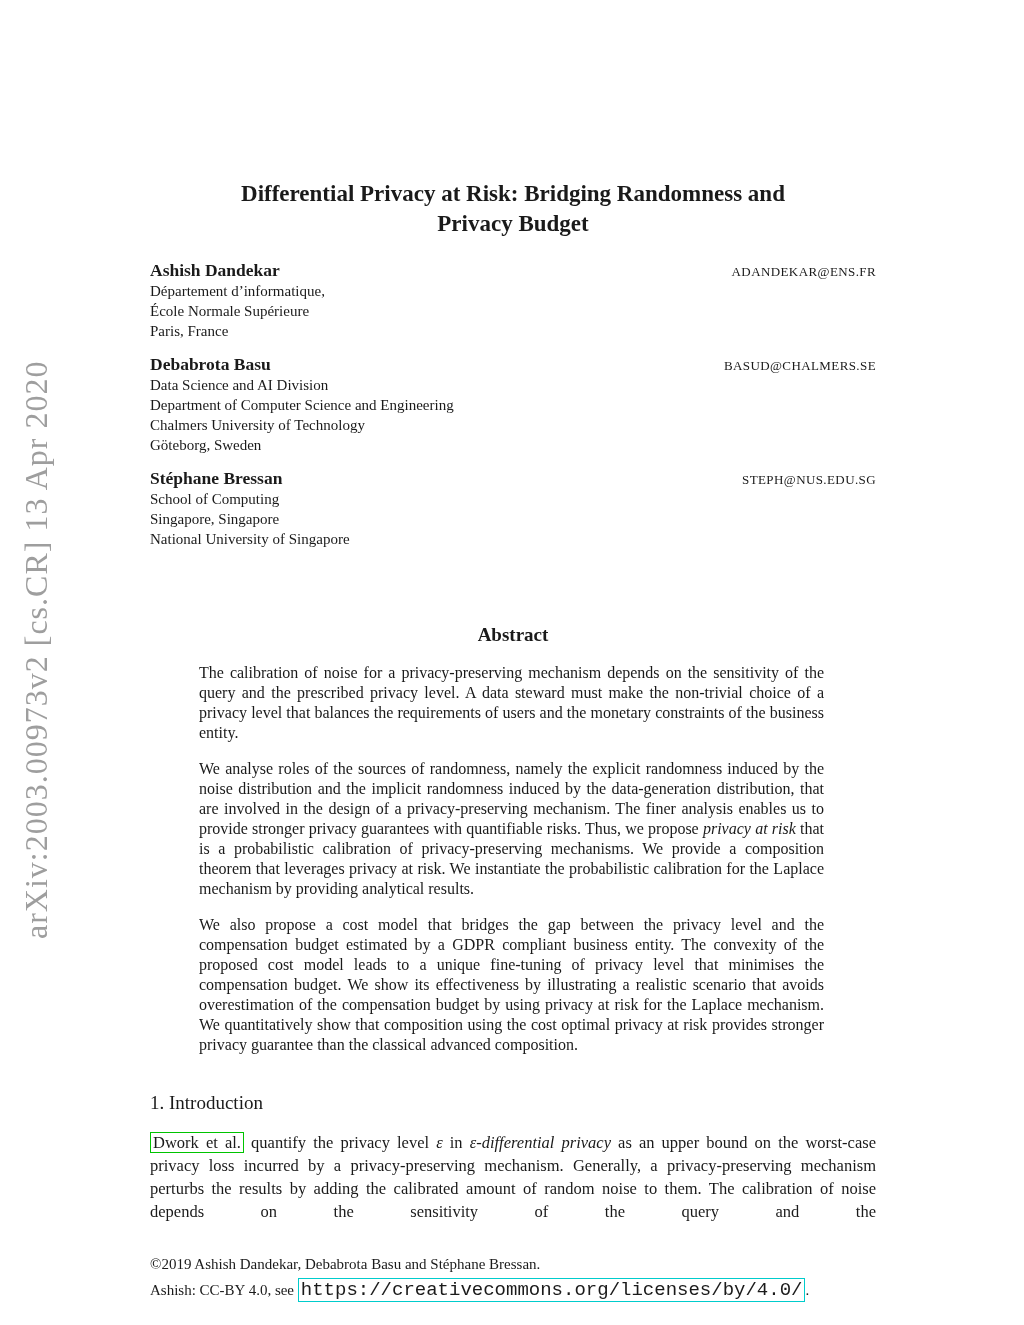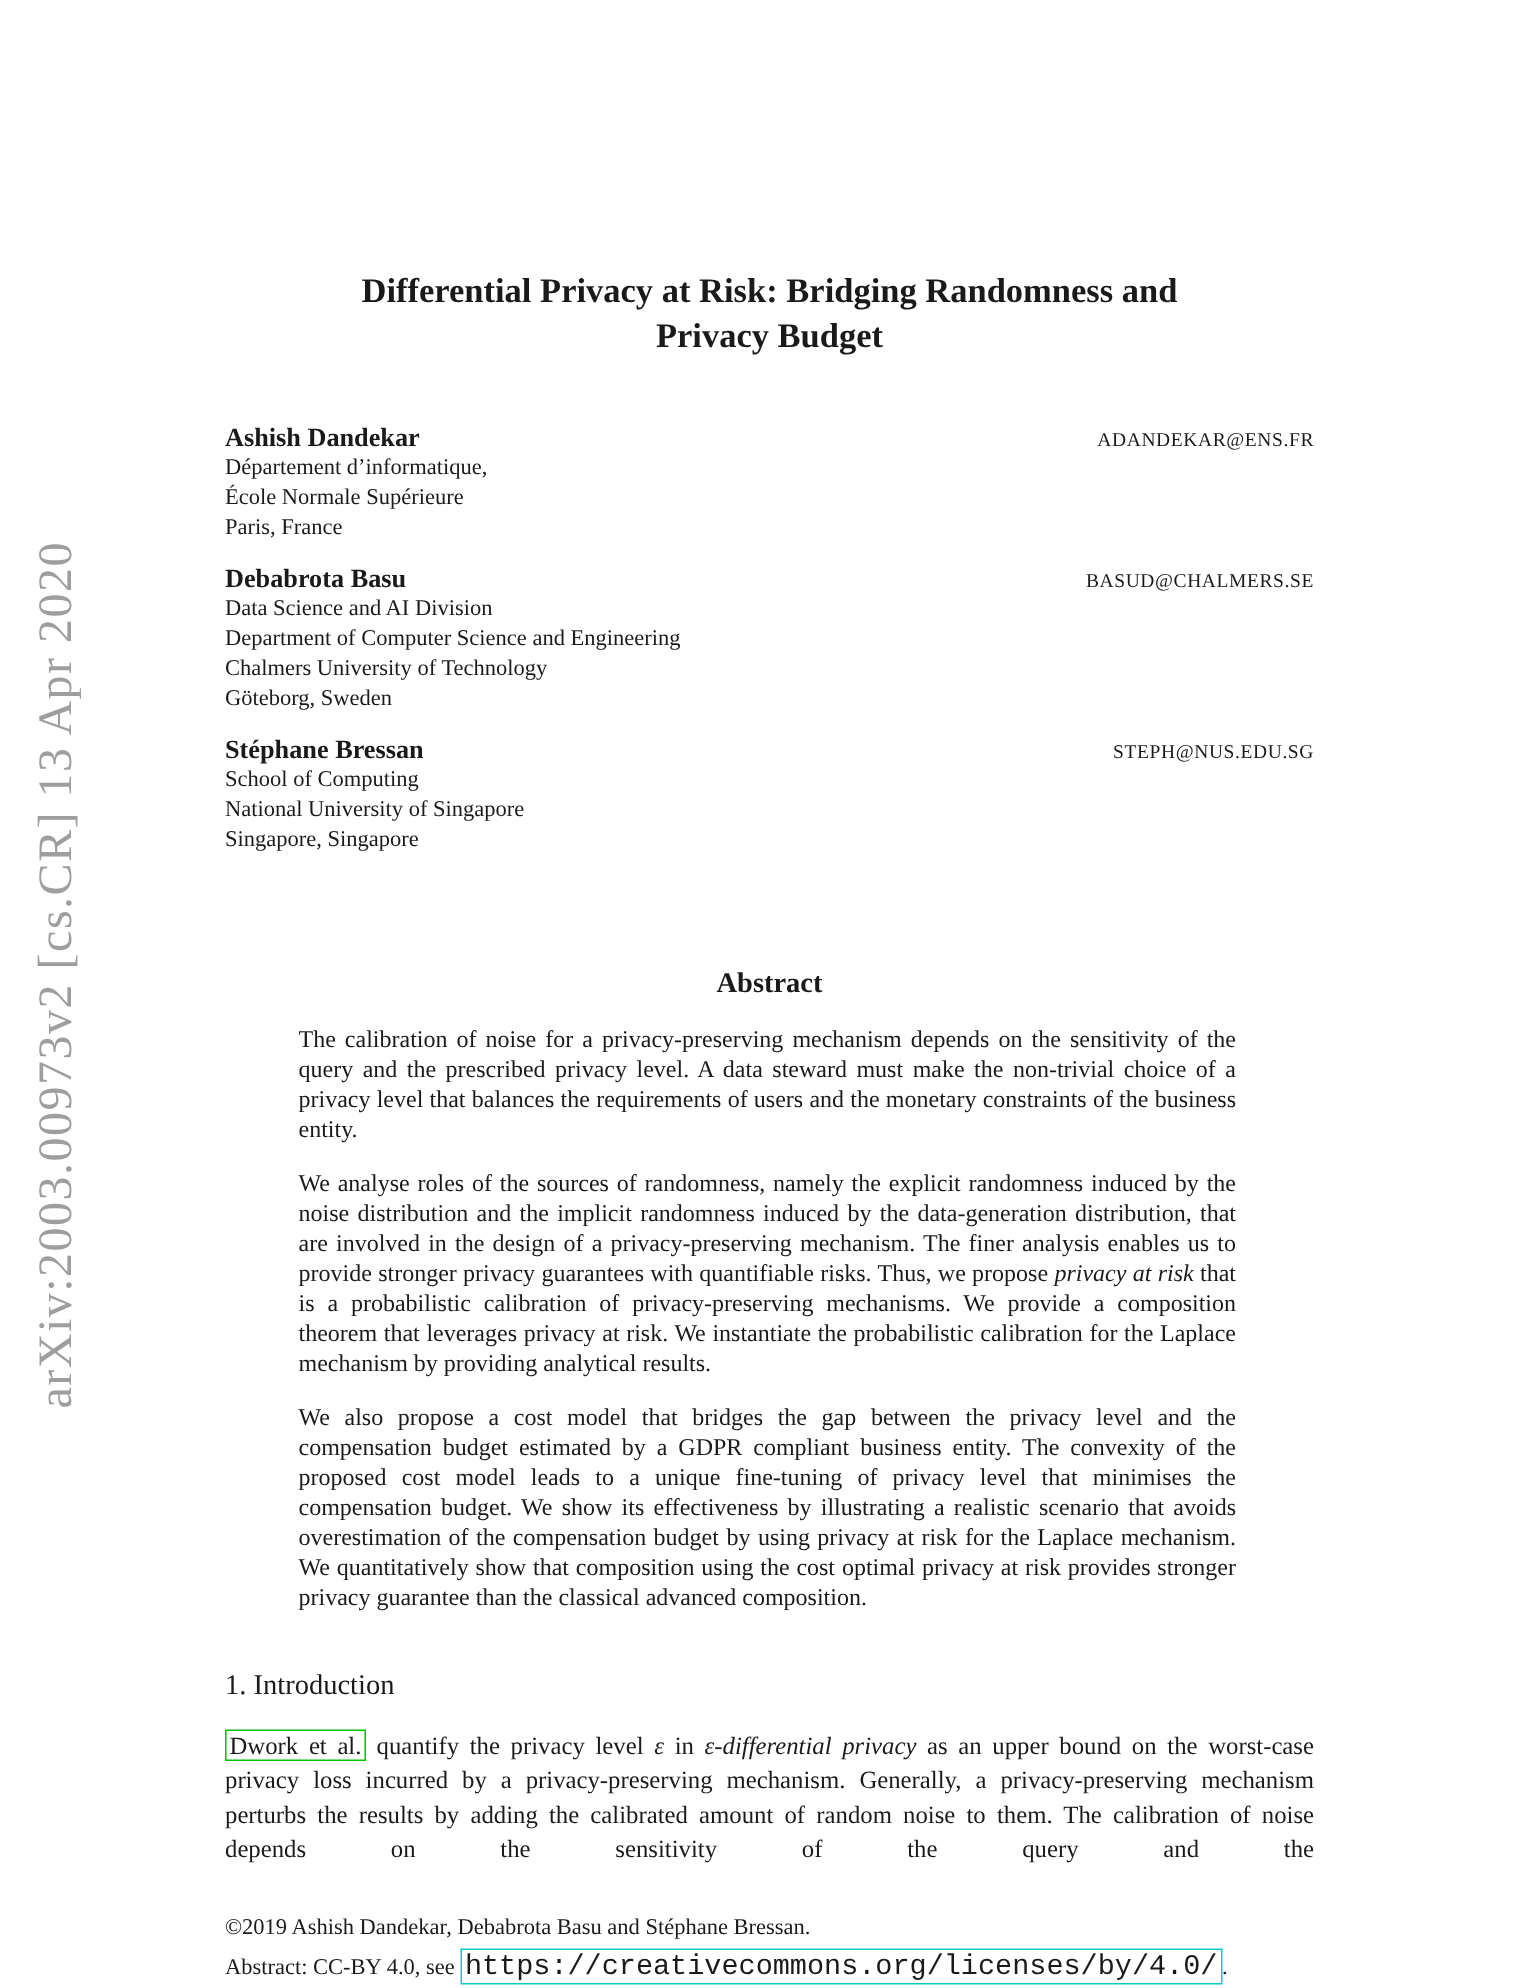--- a/index.html
+++ b/index.html
@@ -37,21 +37,21 @@
   }
 
   .title-block {
     margin-top: 164px;
     text-align: center;
     font-weight: bold;
     font-size: 23px;
     line-height: 30px;
   }
 
-  .authors { margin-top: 42px; }
+  .authors { margin-top: 21px; }
   .author-block { margin-bottom: 13px; }
   .author-header {
     display: flex;
     justify-content: space-between;
     align-items: baseline;
   }
   .author-name {
     font-weight: bold;
     font-size: 17.5px;
     line-height: 21px;
@@ -152,36 +152,36 @@
       <div class="affiliation-line">Chalmers University of Technology</div>
       <div class="affiliation-line">Göteborg, Sweden</div>
     </div>
 
     <div class="author-block">
       <div class="author-header">
         <span class="author-name">Stéphane Bressan</span>
         <span class="author-email">STEPH@NUS.EDU.SG</span>
       </div>
       <div class="affiliation-line">School of Computing</div>
+      <div class="affiliation-line">Singapore, Singapore</div>
       <div class="affiliation-line">National University of Singapore</div>
-      <div class="affiliation-line">Singapore, Singapore</div>
     </div>
 
   </div>
 
   <div class="abstract-heading">Abstract</div>
 
   <div class="abstract-body">
     <p>The calibration of noise for a privacy-preserving mechanism depends on the sensitivity of the query and the prescribed privacy level. A data steward must make the non-trivial choice of a privacy level that balances the requirements of users and the monetary constraints of the business entity.</p>
     <p><span class="seg-normal">We analyse roles of the sources of randomness, namely the explicit randomness induced by the noise distribution and the implicit randomness induced by the data-generation distribution, that are involved in the design of a privacy-preserving mechanism. The finer analysis enables us to provide stronger privacy guarantees with quantifiable risks. Thus, we propose </span><span class="seg-italic">privacy at risk</span><span class="seg-normal"> that is a probabilistic calibration of privacy-preserving mechanisms. We provide a composition theorem that leverages privacy at risk. We instantiate the probabilistic calibration for the Laplace mechanism by providing analytical results.</span></p>
     <p>We also propose a cost model that bridges the gap between the privacy level and the compensation budget estimated by a GDPR compliant business entity. The convexity of the proposed cost model leads to a unique fine-tuning of privacy level that minimises the compensation budget. We show its effectiveness by illustrating a realistic scenario that avoids overestimation of the compensation budget by using privacy at risk for the Laplace mechanism. We quantitatively show that composition using the cost optimal privacy at risk provides stronger privacy guarantee than the classical advanced composition.</p>
   </div>
 
   <div class="section-heading">1. Introduction</div>
 
   <p class="intro-paragraph"><span class="seg-cite">Dwork et al.</span><span class="seg-normal"> quantify the privacy level </span><span class="seg-italic">ε</span><span class="seg-normal"> in </span><span class="seg-italic">ε-differential privacy</span><span class="seg-normal"> as an upper bound on the worst-case privacy loss incurred by a privacy-preserving mechanism. Generally, a privacy-preserving mechanism perturbs the results by adding the calibrated amount of random noise to them. The calibration of noise depends on the sensitivity of the query and the</span></p>
 
   <div class="page-footer">
     <div>©2019 Ashish Dandekar, Debabrota Basu and Stéphane Bressan.</div>
-    <div><span class="seg-normal">Abstract: CC-BY 4.0, see </span><span class="seg-urlbox">https://creativecommons.org/licenses/by/4.0/</span><span class="seg-normal">.</span></div>
+    <div><span class="seg-normal">Ashish: CC-BY 4.0, see </span><span class="seg-urlbox">https://creativecommons.org/licenses/by/4.0/</span><span class="seg-normal">.</span></div>
   </div>
 
 </div>
 
 </body></html>

